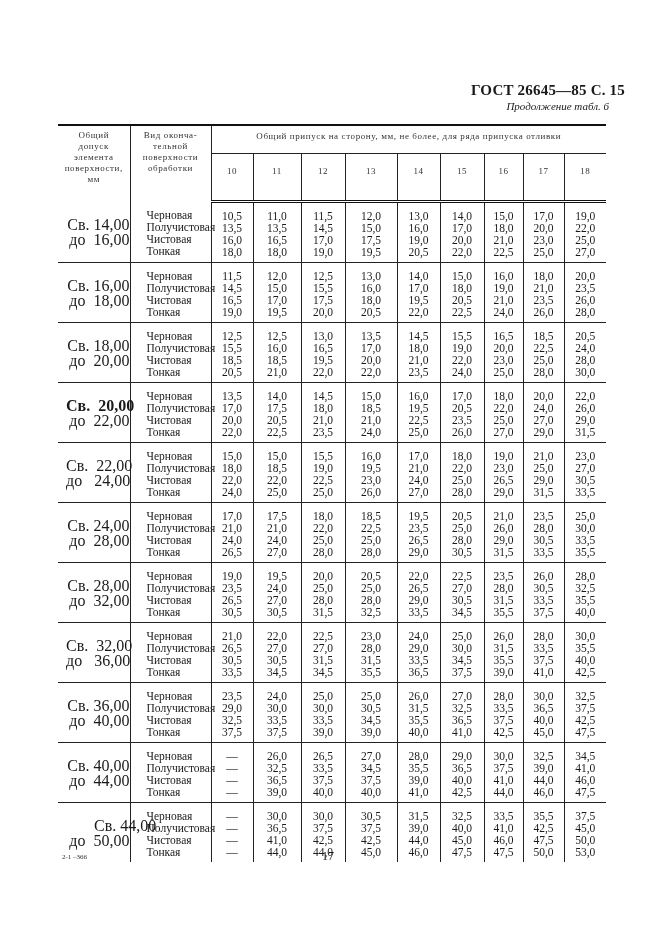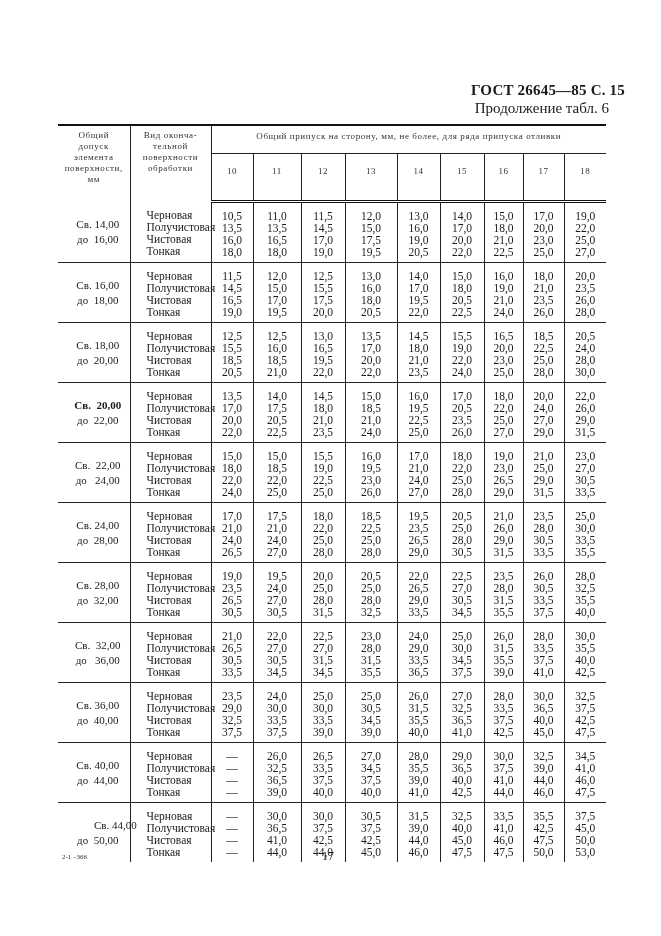--- a/index.html
+++ b/index.html
@@ -1,34 +1,34 @@
 <!DOCTYPE html>
 <html><head>
 <meta charset="utf-8">
 <style>
   html, body { margin: 0; padding: 0; background: #ffffff; }
   body { width: 661px; height: 936px; position: relative; overflow: hidden;
          font-family: "Liberation Serif", "DejaVu Serif", serif; color: #1a1a1a; }
   .page-header { position: absolute; top: 82px; right: 36px; font-weight: bold; font-size: 15px; letter-spacing: 0.2px; }
-  .table-caption { position: absolute; top: 100px; right: 52px; font-size: 15px; }
+  .table-caption { position: absolute; top: 100px; right: 52px; font-style: italic; font-size: 11px; }
   .tbl { position: absolute; left: 58px; top: 124px; width: 548px; border-collapse: collapse; table-layout: fixed; font-size: 11px; }
   .tbl th, .tbl td { padding: 0; }
   .tbl thead tr.h1 th { border-top: 2px solid #111; }
   .tbl th { font-weight: normal; font-size: 9px; letter-spacing: 0.6px; color: #333; line-height: 11px; text-align: center; vertical-align: top; }
   .tbl th.c-tol { border-right: 1px solid #222; padding-top: 4px; height: 56px; }
   .tbl th.c-kind { border-right: 1px solid #222; padding-top: 4px; }
   .tbl th.c-span { border-bottom: 1px solid #222; height: 22px; padding-top: 5px; vertical-align: top; }
   .tbl th.c-num { border-right: 1px solid #222; vertical-align: middle; padding-bottom: 12px; }
   .tbl th.c-num:last-child { border-right: none; }
   .tbl thead tr.h2 th { height: 34px; }
   .tbl thead tr:last-child th { border-bottom: 3px double #111; }
   .tbl tbody tr.grp td { border-top: 1px solid #222; }
   .tbl tbody tr.grp:first-child td { border-top: none; }
   .tbl td { vertical-align: middle; }
-  .tbl td.tol { border-right: 1px solid #222; text-align: center; padding-left: 8px; font-size: 11px; line-height: 15px; }
+  .tbl td.tol { border-right: 1px solid #222; text-align: right; padding-left: 8px; font-size: 16px; line-height: 15px; }
   .tbl td.kind { border-right: 1px solid #222; text-align: left; padding: 7px 0 0 16px; line-height: 12px; font-size: 11.5px; vertical-align: top; }
   .tbl td.val { border-right: 1px solid #222; text-align: center; padding-top: 7px; line-height: 12px; font-size: 11.5px; vertical-align: top; }
   .tbl td.val:last-child { border-right: none; }
   .tbl tbody tr.grp td { height: 52px; }
   .line { display: block; white-space: nowrap; }
   .tol-line { display: block; white-space: nowrap; }
   .footer-code { position: absolute; left: 62px; top: 853px; font-size: 7px; color: #333; }
   .page-number { position: absolute; left: 322px; top: 849px; font-size: 12px; }
 </style>
 </head>

